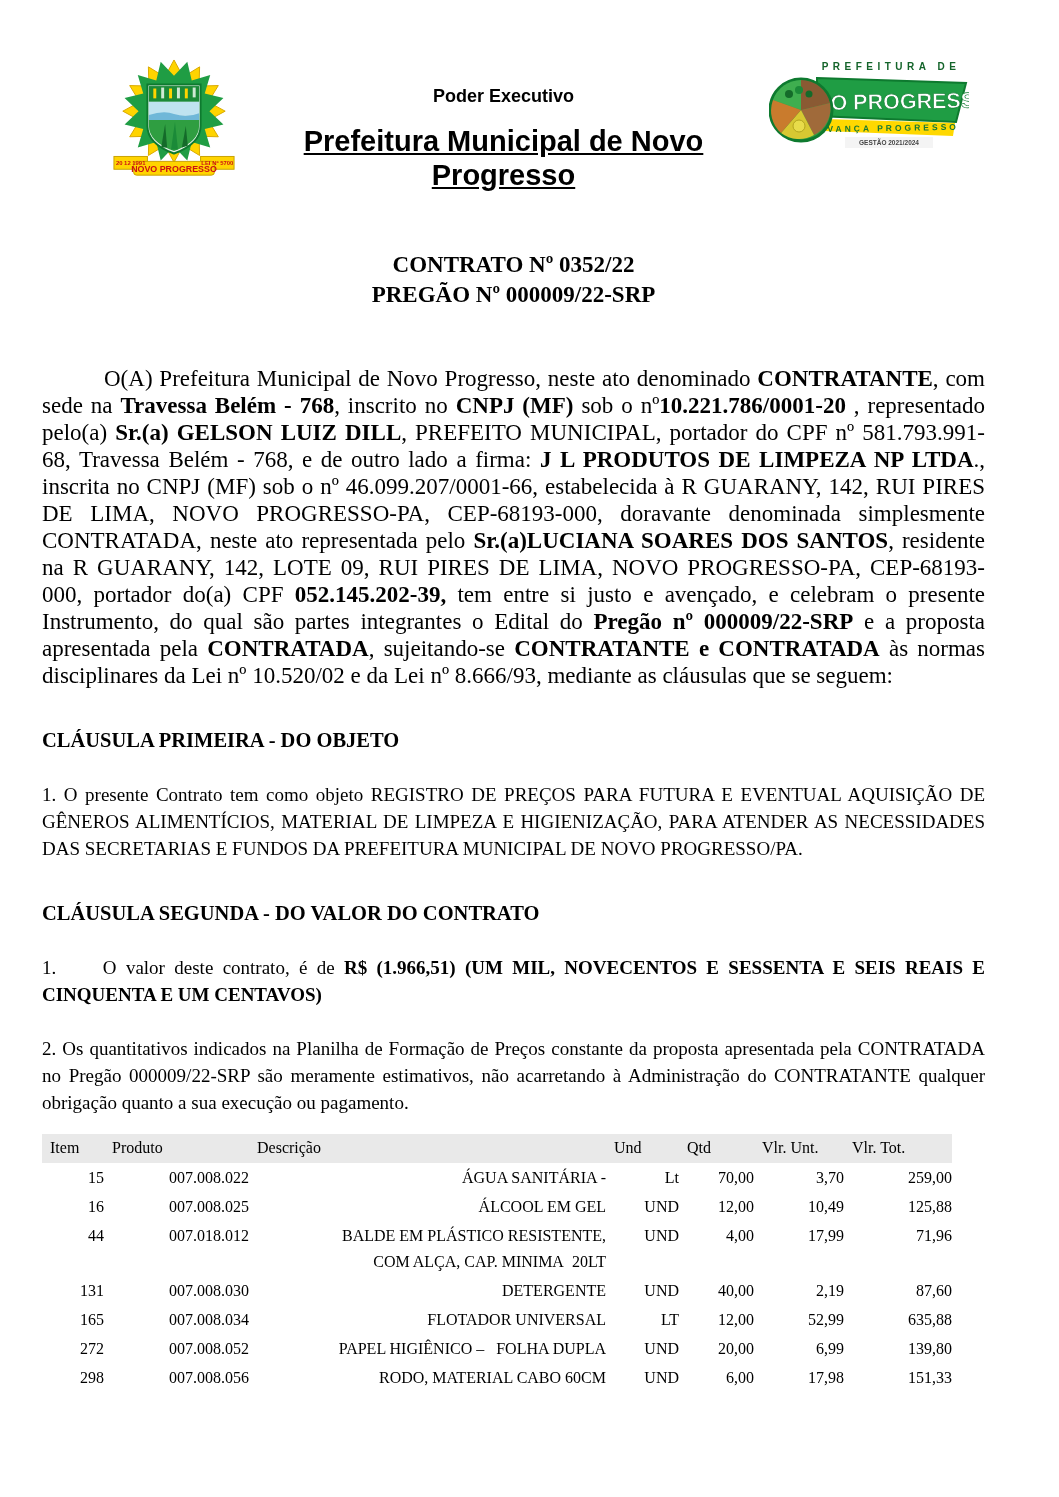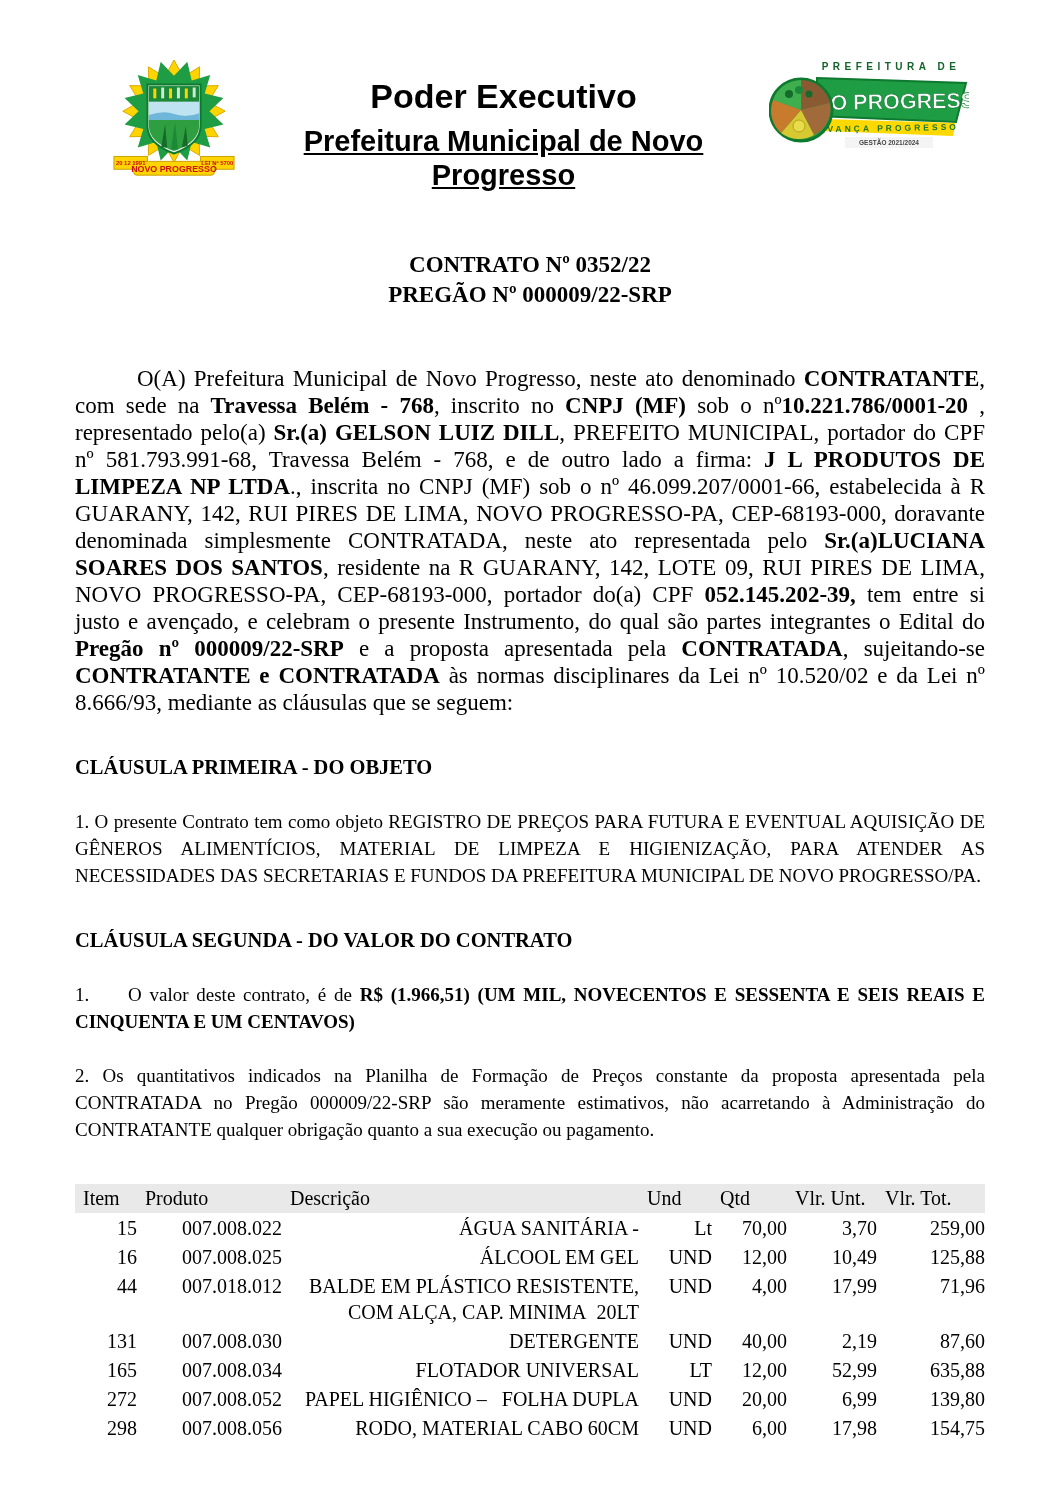--- a/index.html
+++ b/index.html
@@ -3,32 +3,32 @@
 <meta charset="utf-8">
 <style>
   html,body{margin:0;padding:0;background:#ffffff;}
   .page{
     width:1059px;height:1497px;background:#ffffff;position:relative;
     font-family:"Liberation Serif",serif;color:#000;overflow:hidden;margin:0 auto;
   }
   
   .header{display:flex;justify-content:space-between;align-items:flex-start;padding:56px 90px 0 110px;}
   .header-titles{flex:1;text-align:center;font-family:"Liberation Sans",sans-serif;font-weight:bold;margin-top:24px;}
-  .ht1{font-size:34px;line-height:32px;}
+  .ht1{font-size:18px;line-height:32px;}
   .ht2{font-size:29px;line-height:34px;margin-top:12px;text-decoration:underline;}
   .crest-svg{width:128px;height:132px;flex:0 0 auto;}
   .brand-svg{width:200px;height:108px;flex:0 0 auto;}
   
-  .doc{padding:0 74px 0 75px;}
+  .doc{padding:0 74px 0 42px;}
   .doc-title{margin-top:58px;text-align:center;font-weight:bold;font-size:23px;line-height:30px;}
   .intro{margin:55px 0 0;font-size:23px;line-height:27px;text-align:justify;text-indent:62px;}
   .clause-heading{margin:38px 0 0;font-size:20.5px;line-height:27px;font-weight:bold;}
   .para{margin:27px 0 0;font-size:19px;line-height:27px;text-align:justify;}
   
-  table.items{margin-top:41px;width:910px;border-collapse:collapse;font-size:20px;table-layout:fixed;}
+  table.items{margin-top:18px;width:910px;border-collapse:collapse;font-size:16px;table-layout:fixed;}
   table.items th{
     background:#e9e9e9;text-align:left;font-weight:normal;
     padding:2px 0 3px 8px;line-height:24px;
   }
   table.items td{
     vertical-align:top;text-align:right;padding:2px 0 1px 8px;line-height:26px;font-family:Liberation Serif, serif;
   }
   td.desc{white-space:pre;overflow:visible;}
 </style>
 </head>
@@ -186,19 +186,19 @@
             <td>6,99</td>
             <td>139,80</td>
           </tr>
           <tr>
             <td>298</td>
             <td>007.008.056</td>
             <td class="desc">RODO, MATERIAL CABO 60CM</td>
             <td>UND</td>
             <td>6,00</td>
             <td>17,98</td>
-            <td>154,75</td>
+            <td>151,33</td>
           </tr>
         </tbody>
     </table>
 
   </div>
 </div>
 
 </body></html>

